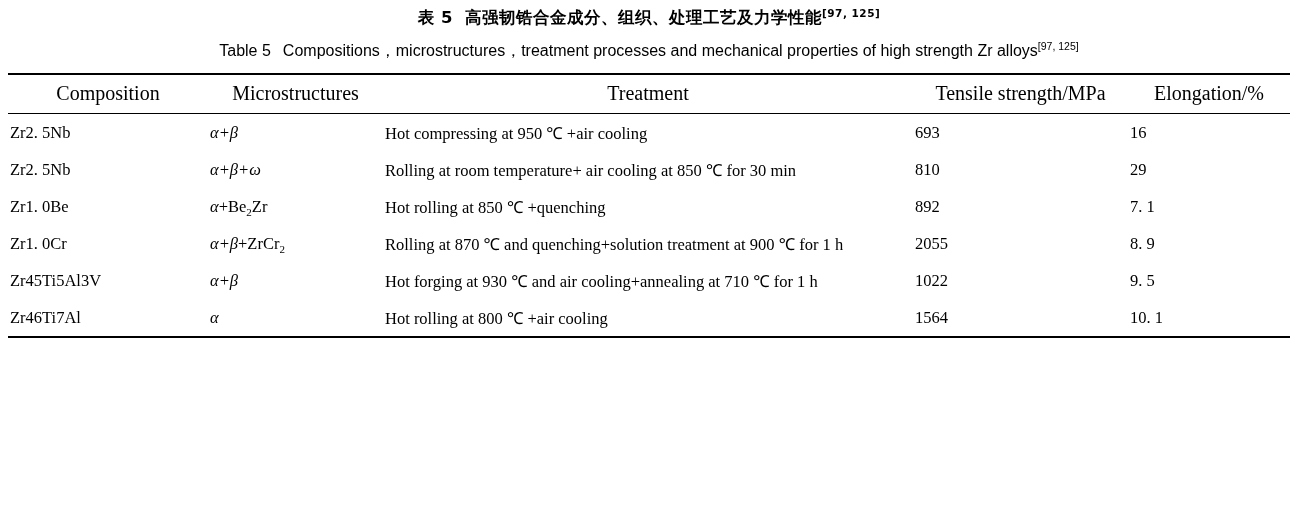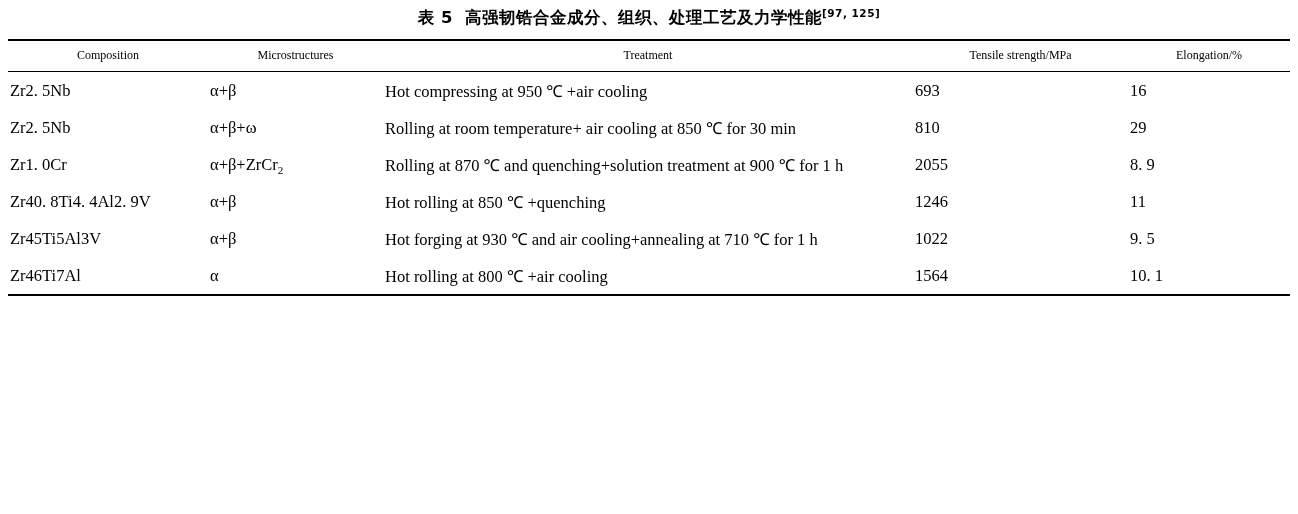--- a/index.html
+++ b/index.html
@@ -46,21 +46,21 @@
   .table-wrap {
     margin: 11px 8px 0 8px;
   }
   table.data {
     width: 1282px;
     border-collapse: collapse;
     table-layout: fixed;
   }
   table.data thead th {
     font-weight: normal;
-    font-size: 12px;
+    font-size: 20px;
     font-family: "Liberation Serif", serif;
     padding: 7px 2px 8px 2px;
     text-align: center;
     vertical-align: middle;
   }
   table.data tbody td {
     font-size: 16.5px;
     font-family: "Liberation Serif", serif;
     padding: 7px 2px 7px 2px;
     text-align: left;
@@ -74,36 +74,39 @@
     border-top: 1.1px solid #000;
   }
   .rule-bot {
     border-bottom: 2.2px solid #000;
   }
   .col-comp { width: 200px; }
   .col-micro { width: 175px; }
   .col-treat { width: 530px; }
   .col-tensile { width: 215px; }
   .col-elong { width: 162px; }
-  .it { }
+  .it { font-style: italic; }
   sub {
     font-size: 11px;
     vertical-align: sub;
     line-height: 0;
   }
 </style>
 </head>
 <body>
 
 <div class="page">
 
   <div class="caption-cn">
     <span>表 5</span><span class="gap"></span><span>高强韧锆合金成分、组织、处理工艺及力学性能</span><sup>[97, 125]</sup>
   </div>
 
+  <div class="caption-en">
+    <span>Table 5</span><span class="gap"></span><span>Compositions，microstructures，treatment processes and mechanical properties of high strength Zr alloys</span><sup>[97, 125]</sup>
+  </div>
 
   <div class="table-wrap">
     <table class="data">
       <colgroup>
         <col class="col-comp">
         <col class="col-micro">
         <col class="col-treat">
         <col class="col-tensile">
         <col class="col-elong">
       </colgroup>
@@ -125,32 +128,32 @@
           <td class="rule-mid">16</td>
         </tr>
         <tr>
           <td>Zr2. 5Nb</td>
           <td class="it">α+β+ω</td>
           <td>Rolling at room temperature+ air cooling at 850 ℃ for 30 min</td>
           <td>810</td>
           <td>29</td>
         </tr>
         <tr>
+          <td>Zr1. 0Be</td>
+          <td><span class="it">α</span>+Be<sub>2</sub>Zr</td>
+          <td>Hot rolling at 850 ℃ +quenching</td>
+          <td>892</td>
+          <td>7. 1</td>
+        </tr>
+        <tr>
           <td>Zr1. 0Cr</td>
           <td><span class="it">α+β</span>+ZrCr<sub>2</sub></td>
           <td>Rolling at 870 ℃ and quenching+solution treatment at 900 ℃ for 1 h</td>
           <td>2055</td>
           <td>8. 9</td>
-        </tr>
-        <tr>
-          <td>Zr40. 8Ti4. 4Al2. 9V</td>
-          <td class="it">α+β</td>
-          <td>Hot rolling at 850 ℃ +quenching</td>
-          <td>1246</td>
-          <td>11</td>
         </tr>
         <tr>
           <td>Zr45Ti5Al3V</td>
           <td class="it">α+β</td>
           <td>Hot forging at 930 ℃ and air cooling+annealing at 710 ℃ for 1 h</td>
           <td>1022</td>
           <td>9. 5</td>
         </tr>
         <tr>
           <td class="rule-bot">Zr46Ti7Al</td>

